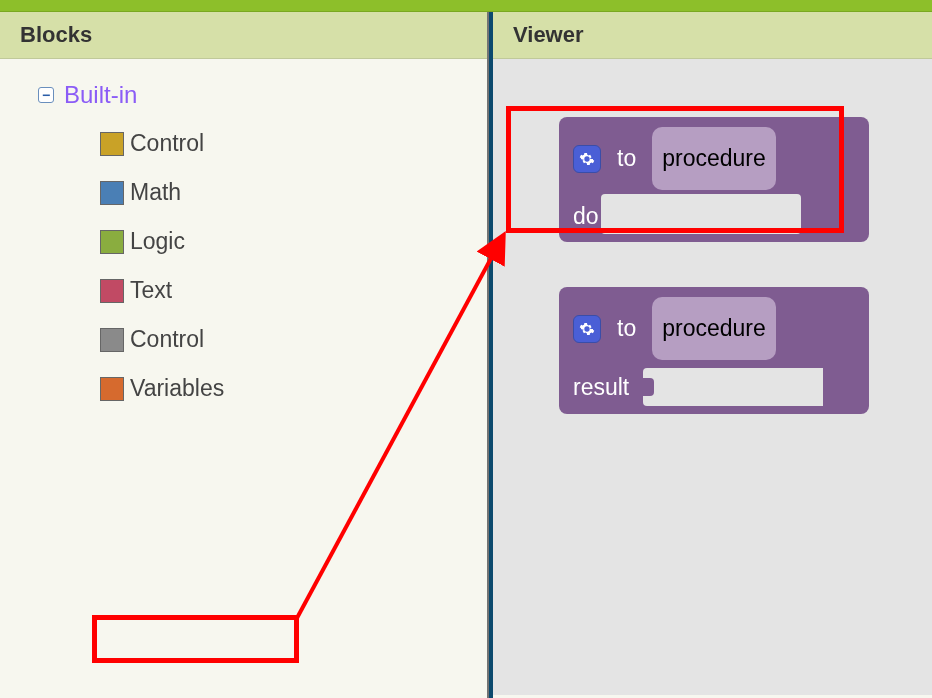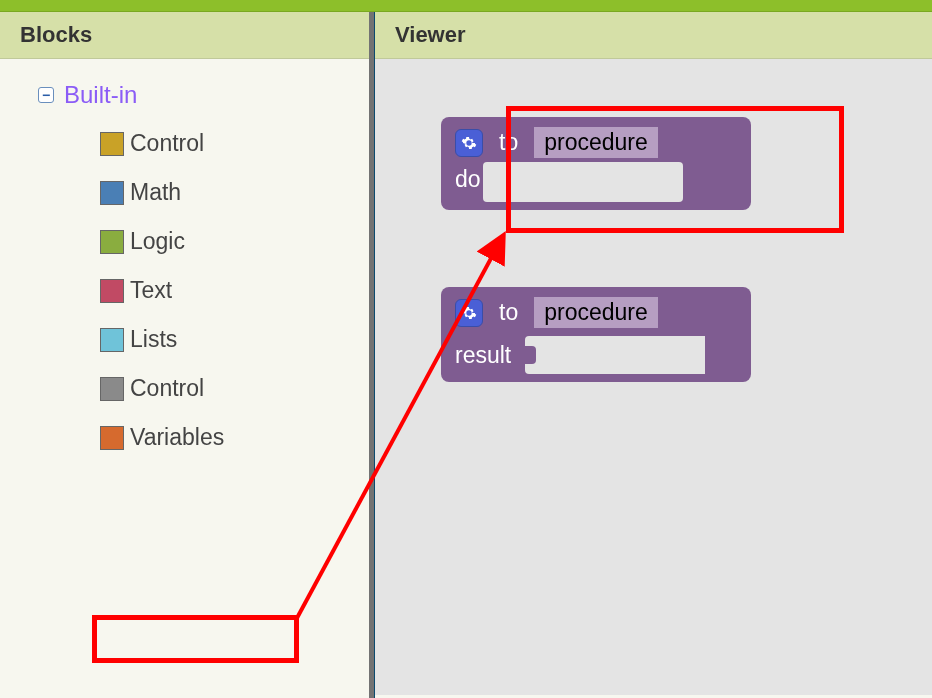--- a/index.html
+++ b/index.html
@@ -13,28 +13,28 @@
   .top-bar {
     height: 12px;
     background: #8dbf2a;
     border-bottom: 1px solid #7aa820;
   }
   .main {
     display: flex;
     height: calc(100% - 12px);
   }
   .panel-left {
-    width: 374px;
+    width: 489px;
     background: #f7f7ef;
-    border-right: 5px solid #737373;
+    border-right: 2px solid #737373;
   }
   .panel-right {
     flex: 1;
     background: #f7f7ef;
-    border-left: 1px solid #0c4a6e;
+    border-left: 4px solid #0c4a6e;
   }
   .panel-header {
     background: #d6e0a8;
     padding: 10px 16px 10px 20px;
     border-bottom: 1px solid #c0c99a;
   }
   .panel-header span {
     font-weight: bold;
     font-size: 22px;
     color: #333;
@@ -117,28 +117,28 @@
     border-radius: 6px;
     display: flex;
     align-items: center;
     justify-content: center;
     color: #fff;
     font-size: 17px;
   }
   .proc-name {
     background: #b69ec2;
     color: #000;
-    border-radius: 0;
-    padding: 2px 10px;
+    border-radius: 10px;
+    padding: 18px 10px;
     font-size: 23px;
   }
   .do-slot {
     position: relative;
     display: flex;
-    align-items: flex-start;
+    align-items: center;
     gap: 2px;
     margin-top: 4px;
   }
   .do-label {
     padding-top: 4px;
   }
   .do-socket {
     background: #e4e4e4;
     width: 200px;
     height: 40px;
@@ -203,24 +203,20 @@
           <span class="color-swatch" style="background:#4a7fb5"></span>
           <span class="tree-item-label">Math</span>
         </div>
         <div class="tree-item">
           <span class="color-swatch" style="background:#8aad3f"></span>
           <span class="tree-item-label">Logic</span>
         </div>
         <div class="tree-item">
           <span class="color-swatch" style="background:#c14a64"></span>
           <span class="tree-item-label">Text</span>
-        </div>
-        <div class="tree-item">
-          <span class="color-swatch" style="background:#6fc3d9"></span>
-          <span class="tree-item-label">Lists</span>
         </div>
         <div class="tree-item">
           <span class="color-swatch" style="background:#8a8a8a"></span>
           <span class="tree-item-label">Control</span>
         </div>
         <div class="tree-item">
           <span class="color-swatch" style="background:#d66a2e"></span>
           <span class="tree-item-label">Variables</span>
         </div>
       </div>

